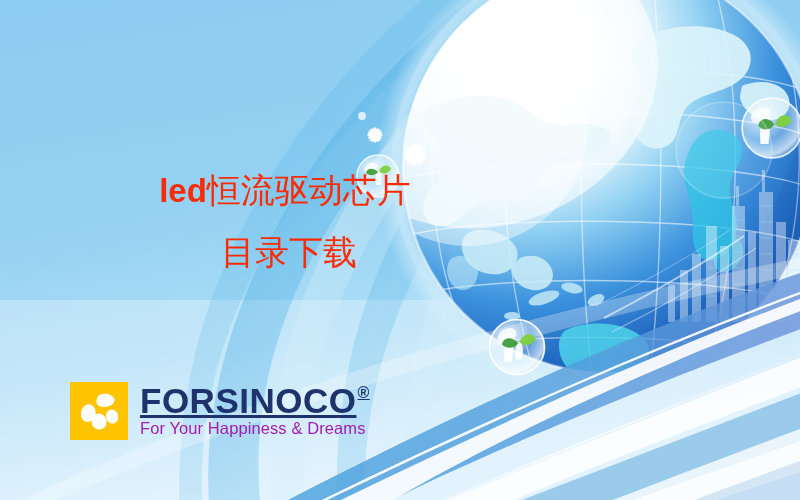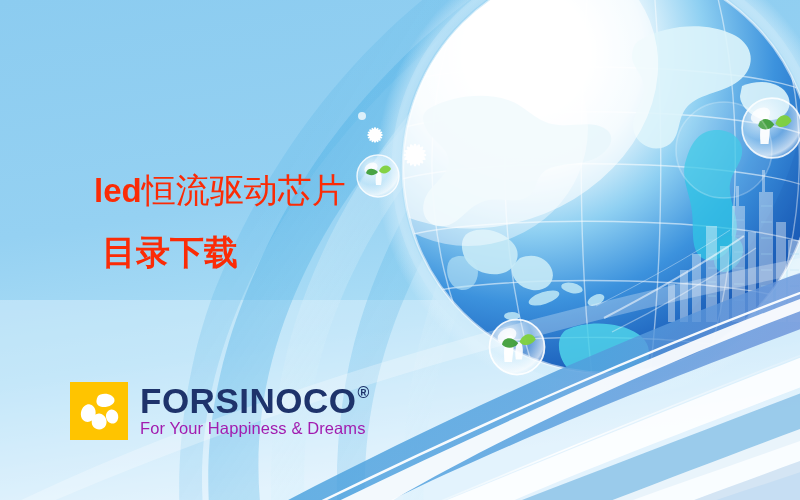--- a/index.html
+++ b/index.html
@@ -18,36 +18,37 @@
     position: absolute;
     inset: 0;
     width: 800px;
     height: 500px;
     display: block;
   }
 
   
   .headline {
     position: absolute;
-    left: 88px;
+    left: 72px;
     top: 160px;
     width: 420px;
     z-index: 40;
     pointer-events: none;
+    text-align: center;
   }
   .headline .line {
     color: #fb2b06;
     font-family: "Liberation Serif", serif;
     font-size: 34px;
     line-height: 62px;
     white-space: nowrap;
     letter-spacing: 0px;
   }
   .headline .line.l1 { padding-left: 6px; }
-  .headline .line.l2 { padding-left: 14px; font-weight: bold; }
+  .headline .line.l2 { padding-left: 14px; }
   .headline .line .latin {
     font-family: "Liberation Sans", sans-serif;
     font-weight: 700;
     font-size: 33px;
   }
 
   
   .logo-lockup {
     position: absolute;
     left: 70px;
@@ -72,20 +73,21 @@
   .logo-word {
     color: #1e336b;
     font-family: "Liberation Sans", sans-serif;
     font-weight: 700;
     font-size: 35px;
     line-height: 34px;
     letter-spacing: 0.5px;
     white-space: nowrap;
     display: flex;
     align-items: flex-start;
+    text-decoration: underline;
   }
   .logo-word .reg {
     font-size: 16px;
     line-height: 16px;
     margin-left: 1px;
     margin-top: 1px;
   }
   .logo-tag {
     color: #a21caf;
     font-family: "Liberation Sans", sans-serif;

